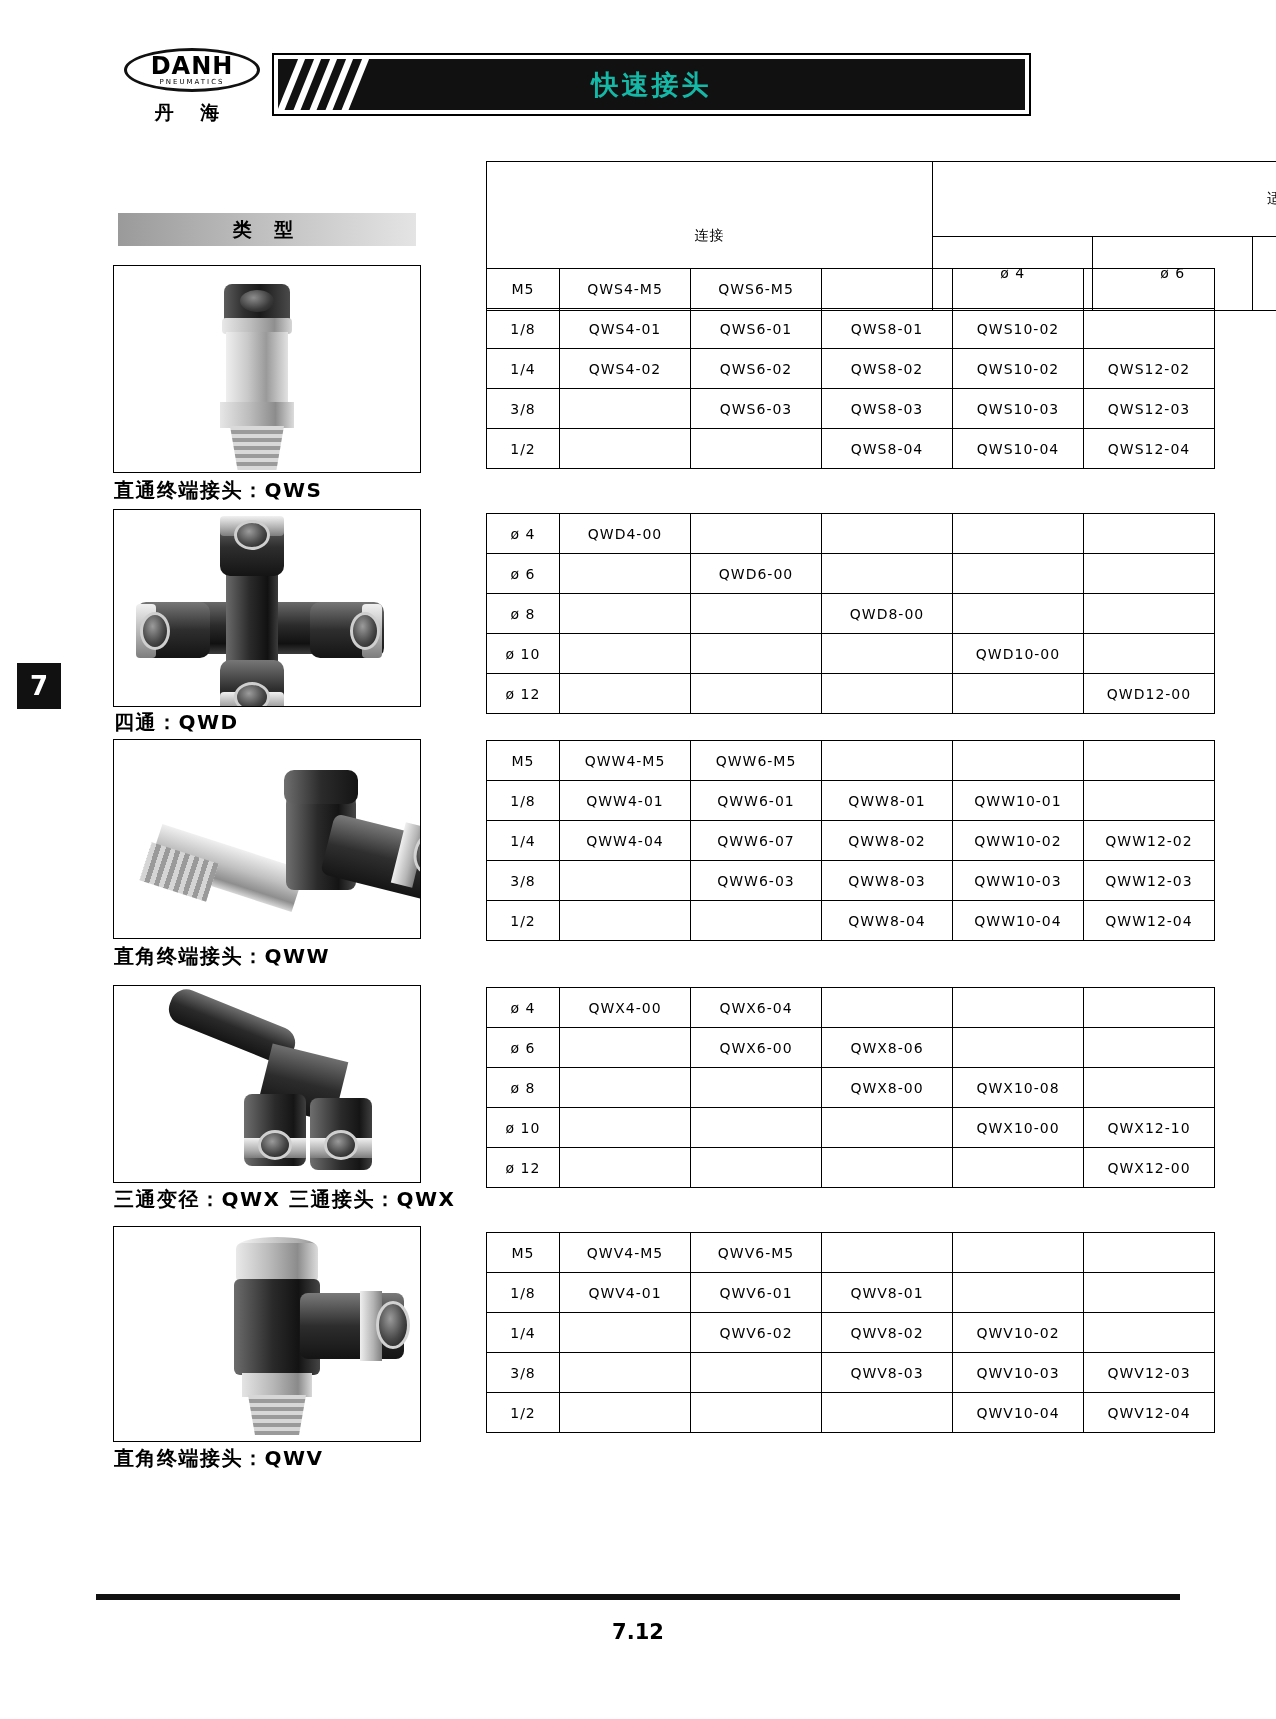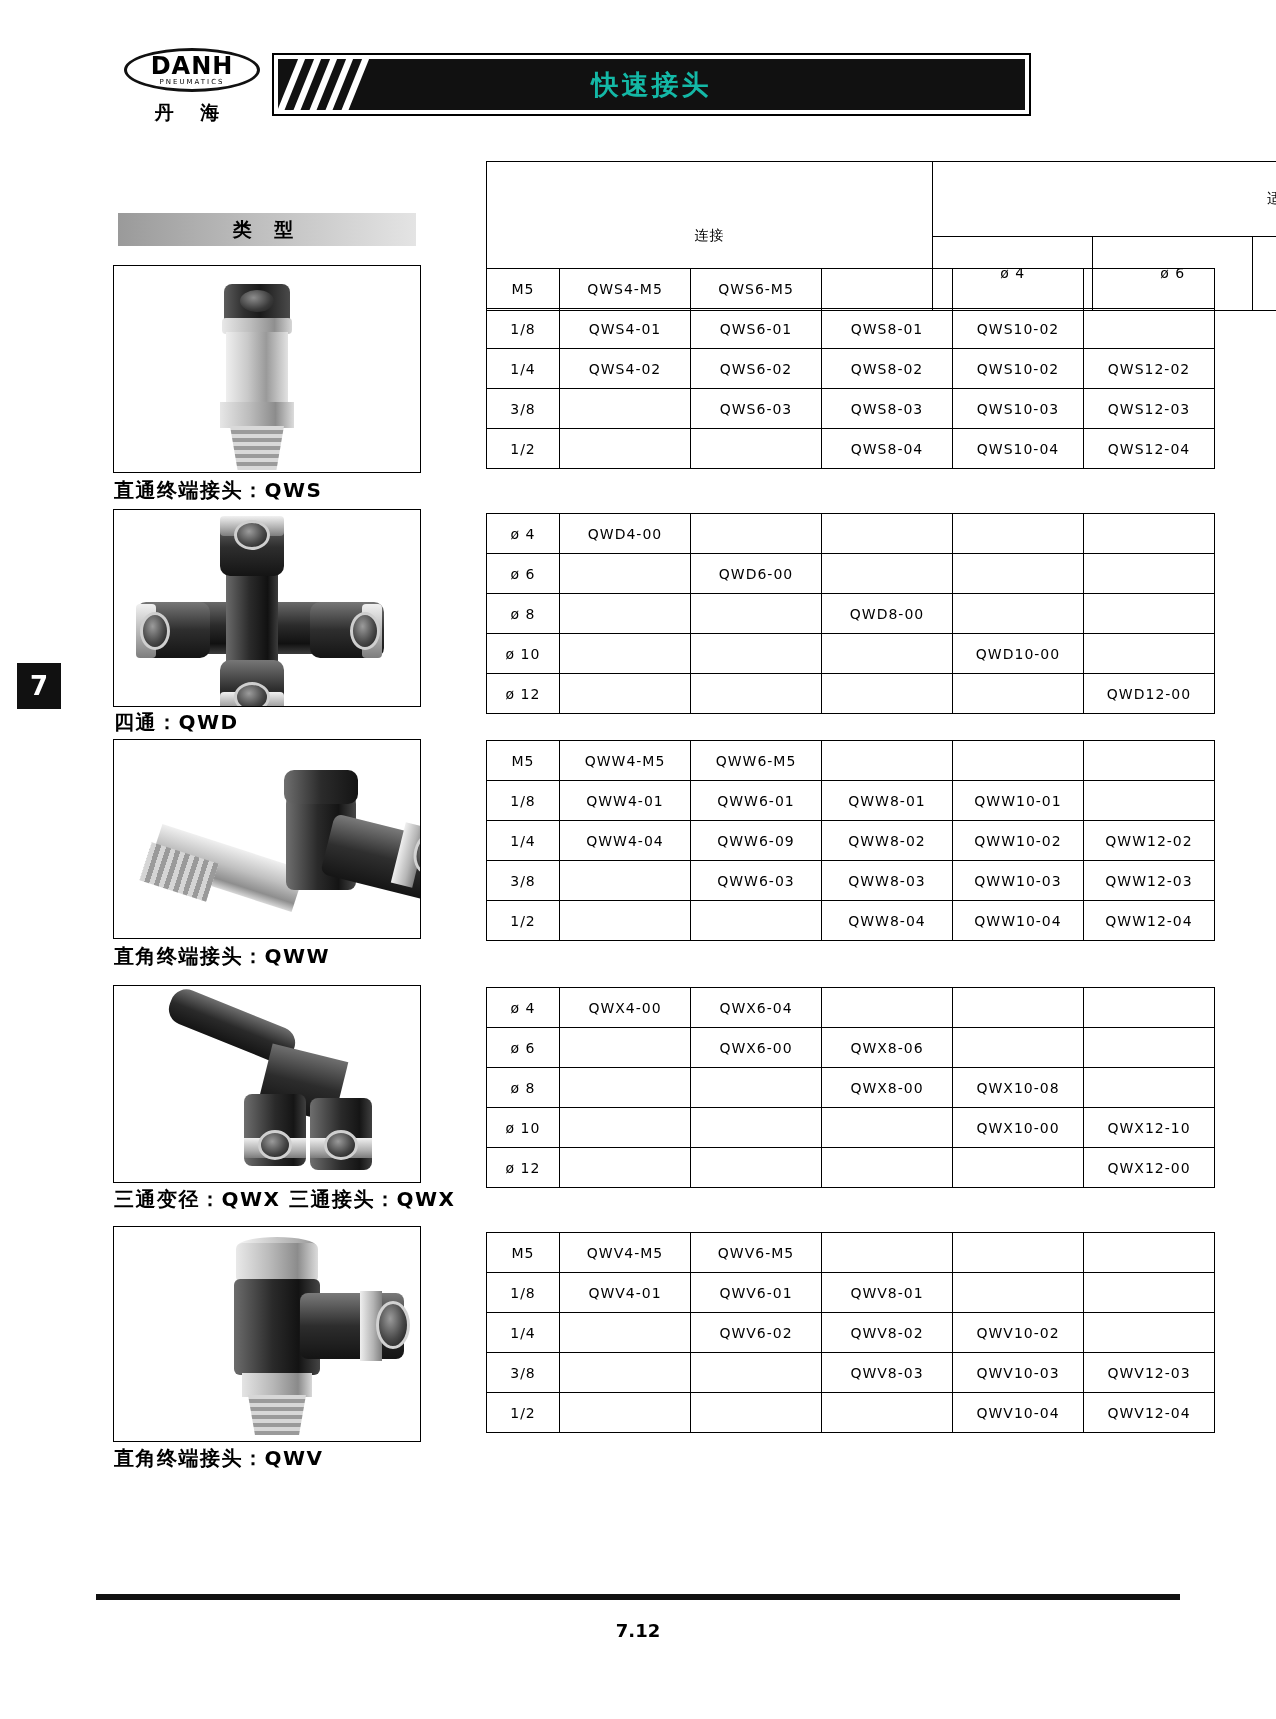--- a/index.html
+++ b/index.html
@@ -198,21 +198,21 @@
     width: 1084px;
     height: 6px;
     background: #111;
   }
   .footer-page {
     position: absolute;
     left: 0;
     top: 1620px;
     width: 1276px;
     text-align: center;
-    font-size: 18px;
+    font-size: 21px;
     font-weight: bold;
     font-family: "DejaVu Sans", sans-serif;
   }
 
   
   .fit { position: absolute; }
 
   
   .qws-cap {
     left: 110px; top: 18px; width: 66px; height: 38px;
@@ -602,21 +602,21 @@
     <td class="col-conn">1/8</td>
     <td class="col-d">QWW4-01</td>
     <td class="col-d">QWW6-01</td>
     <td class="col-d">QWW8-01</td>
     <td class="col-d">QWW10-01</td>
     <td class="col-d"></td>
   </tr>
   <tr>
     <td class="col-conn">1/4</td>
     <td class="col-d">QWW4-04</td>
-    <td class="col-d">QWW6-09</td>
+    <td class="col-d">QWW6-07</td>
     <td class="col-d">QWW8-02</td>
     <td class="col-d">QWW10-02</td>
     <td class="col-d">QWW12-02</td>
   </tr>
   <tr>
     <td class="col-conn">3/8</td>
     <td class="col-d"></td>
     <td class="col-d">QWW6-03</td>
     <td class="col-d">QWW8-03</td>
     <td class="col-d">QWW10-03</td>

